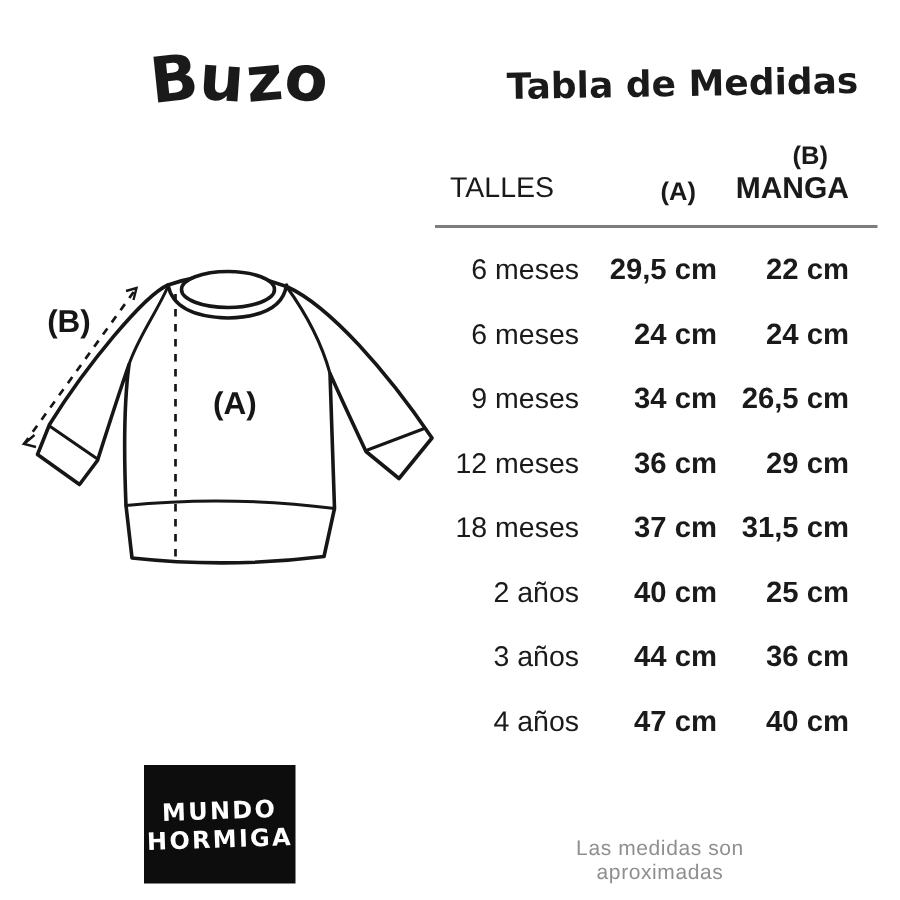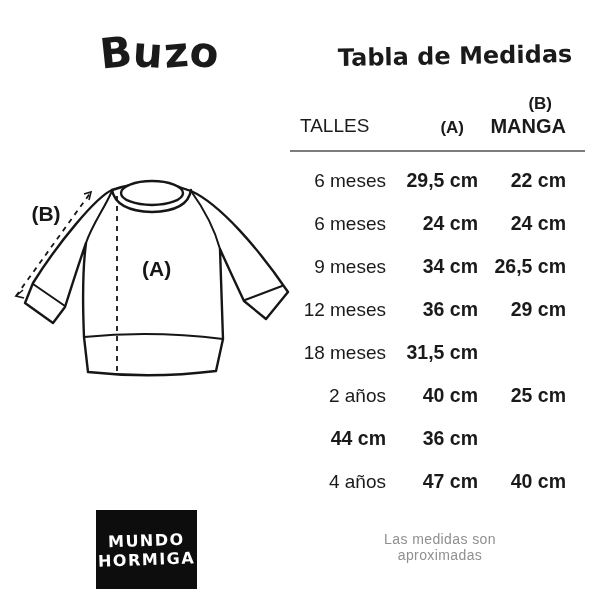--- a/index.html
+++ b/index.html
@@ -29,21 +29,21 @@
   
   .drawing{position:absolute;left:8px;top:163px;width:290px;height:235px;}
 
   
   .logo-box{position:absolute;left:96px;top:510px;width:101px;height:79px;background:#0d0d0d;
     display:flex;flex-direction:column;align-items:center;justify-content:center;}
   .logo-box .l{color:#ffffff;font-family:"DejaVu Sans", sans-serif;font-weight:700;
     font-size:16px;letter-spacing:1.5px;line-height:19px;transform:rotate(-2deg);}
 
   
-  .footer-note{position:absolute;left:340px;top:531px;width:200px;text-align:center;
+  .footer-note{position:absolute;left:340px;top:557px;width:200px;text-align:center;
     color:#8f8f8f;font-size:14px;letter-spacing:0.4px;}
 </style>
 </head>
 <body>
 
 <div class="stage">
 
   <div class="product-title hand-letters"><span style="transform: rotate(-6deg);">B</span><span style="transform: rotate(4deg);">u</span><span style="transform: rotate(-5deg);">z</span><span style="transform: rotate(7deg);">o</span></div>
 
   <div class="table-title">Tabla de Medidas</div>
@@ -119,28 +119,30 @@
         <div class="val">34 cm</div>
         <div class="val">26,5 cm</div>
       </div>
       <div class="trow">
         <div class="size">12 meses</div>
         <div class="val">36 cm</div>
         <div class="val">29 cm</div>
       </div>
       <div class="trow">
         <div class="size">18 meses</div>
+        <div class="val">37 cm</div>
         <div class="val">31,5 cm</div>
       </div>
       <div class="trow">
         <div class="size">2 años</div>
         <div class="val">40 cm</div>
         <div class="val">25 cm</div>
       </div>
       <div class="trow">
+        <div class="size">3 años</div>
         <div class="val">44 cm</div>
         <div class="val">36 cm</div>
       </div>
       <div class="trow">
         <div class="size">4 años</div>
         <div class="val">47 cm</div>
         <div class="val">40 cm</div>
       </div>
     </div>
   </div>

